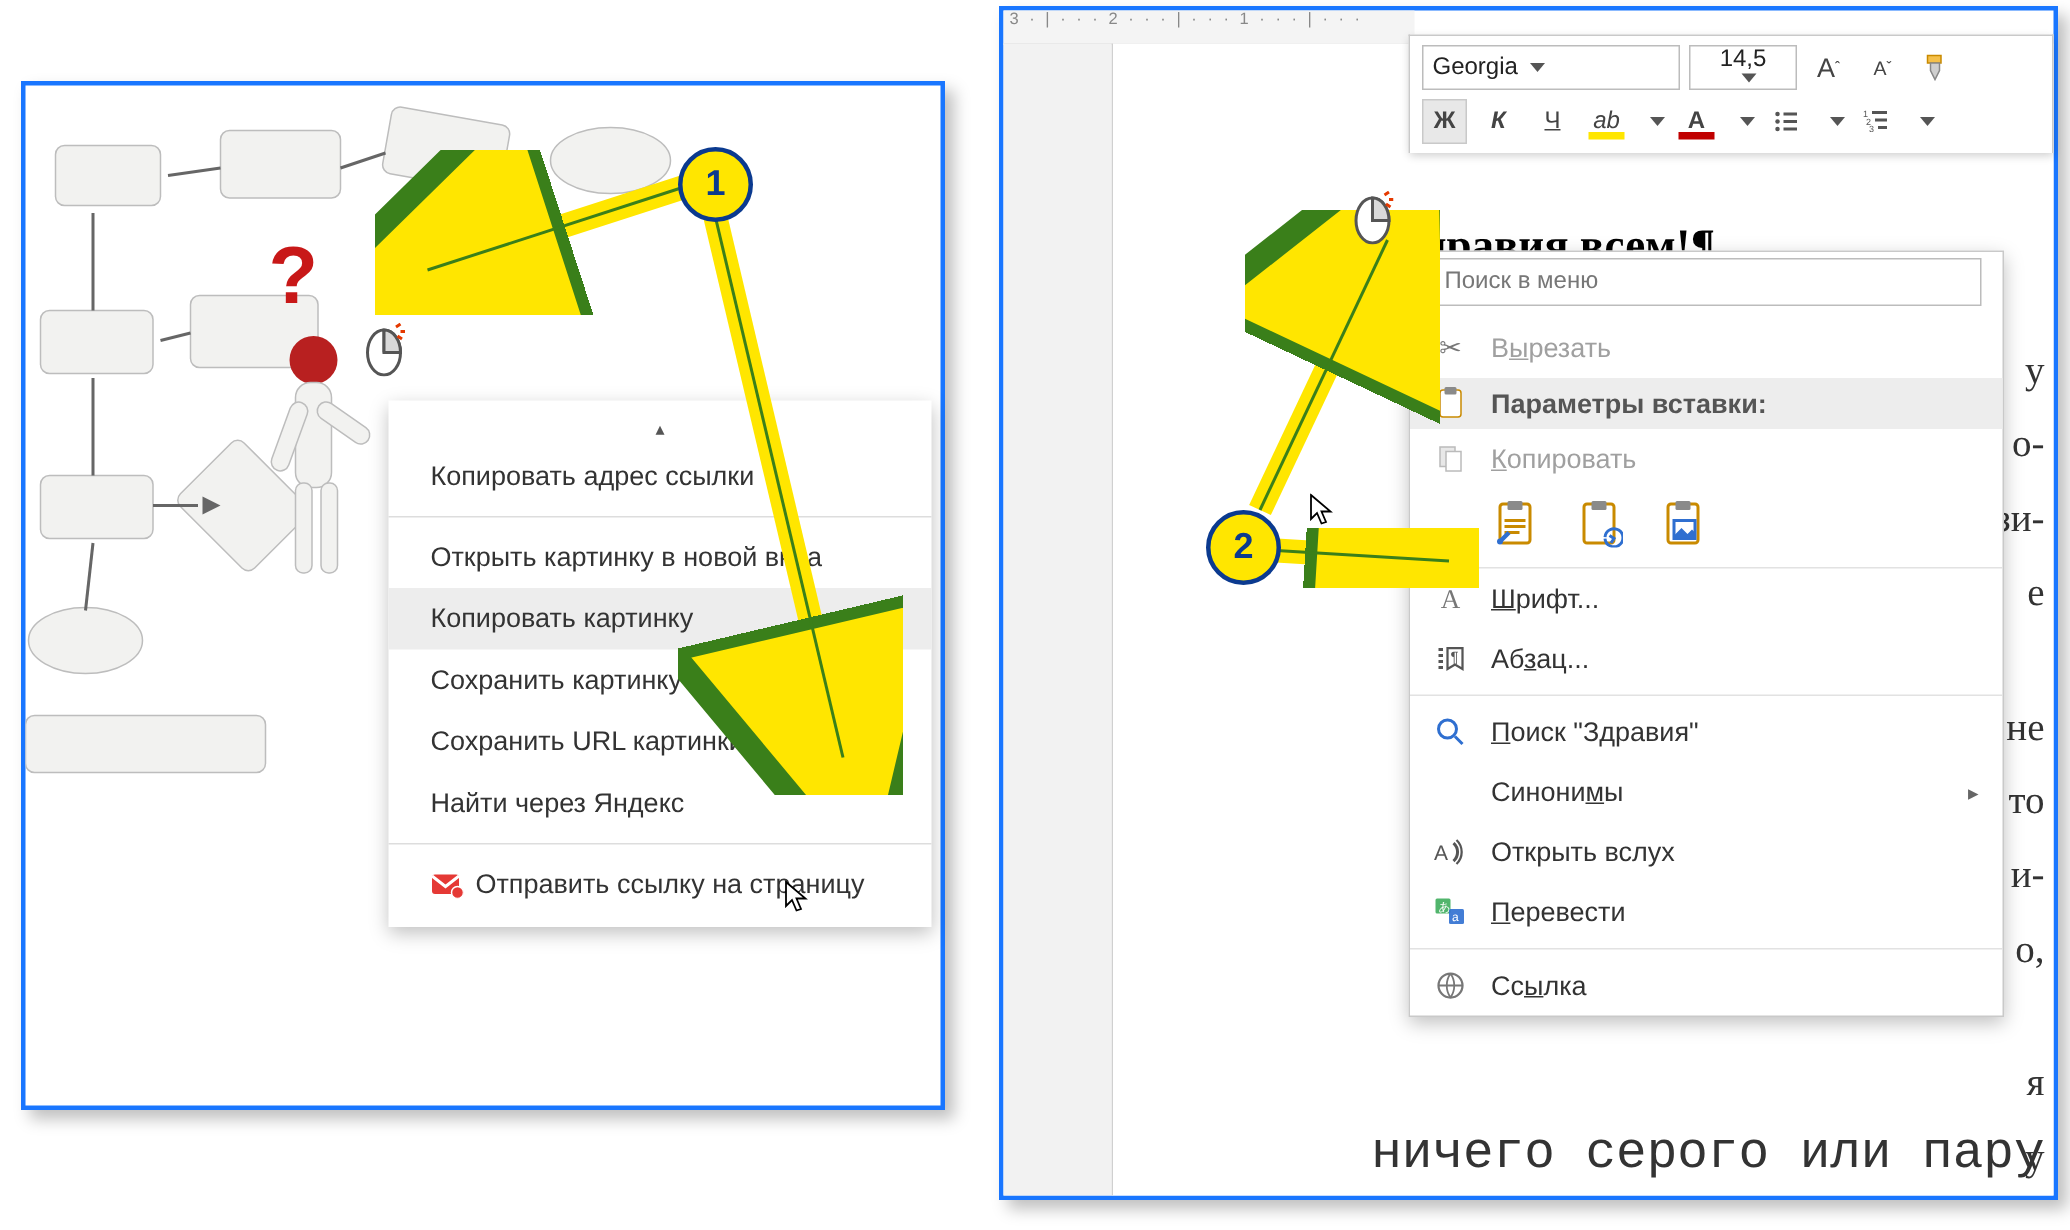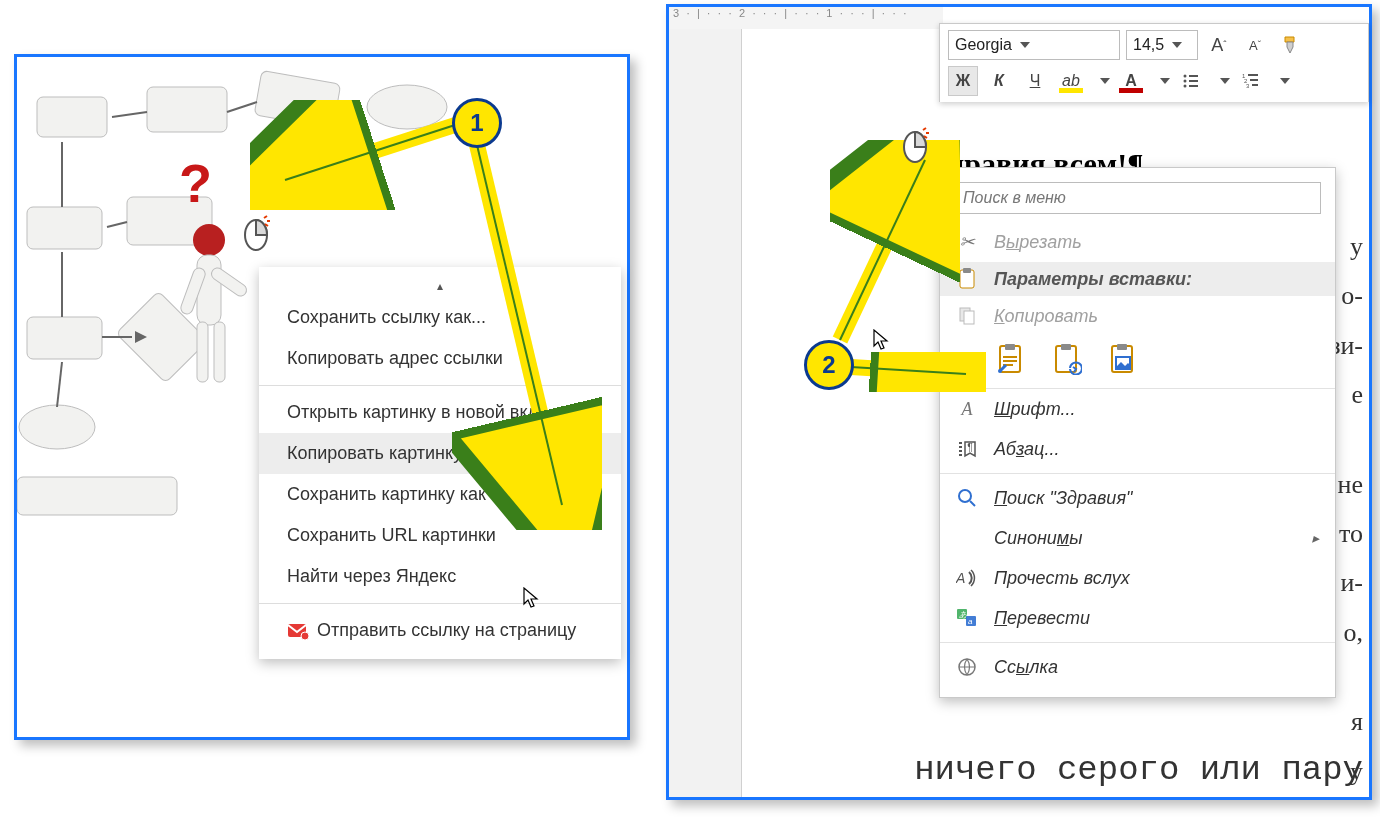--- a/index.html
+++ b/index.html
@@ -16,21 +16,21 @@
   .w-row{display:flex;align-items:center;gap:6px;}
   .w-sel{border:1px solid #bcbcbc;background:#fff;height:28px;display:flex;align-items:center;padding:0 6px;}
   .w-sel .cv{font-size:16px;}
   .w-caret{width:0;height:0;border-left:5px solid transparent;border-right:5px solid transparent;border-top:6px solid #555;margin-left:8px;}
   .w-btn{min-width:28px;height:28px;display:flex;align-items:center;justify-content:center;border:1px solid transparent;font-size:16px;color:#444;}
   .bold{font-weight:700;}
   .ital{font-style:italic;}
   .under{text-decoration:underline;}
   .hl-A{position:relative;}
   .hl-A .bar{position:absolute;bottom:2px;left:2px;right:2px;height:5px;}
-  .w-menu{position:absolute;background:#fff;border:1px solid #c9c9c9;box-shadow:0 4px 12px rgba(0,0,0,.25);width:395px;padding:10px 0;z-index:4;font-style:italic;}
+  .w-menu{position:absolute;background:#fff;border:1px solid #c9c9c9;box-shadow:0 4px 12px rgba(0,0,0,.25);width:395px;padding:0 0;z-index:4;}
   .w-menu .search{margin:4px 14px 8px;border:1px solid #bcbcbc;height:30px;display:flex;align-items:center;padding:0 8px;font-size:16px;color:#777;}
   .w-menu .row{display:flex;align-items:center;height:40px;padding:0 16px;font-size:18px;color:#333;gap:16px;cursor:default;}
   .w-menu .row.dis{color:#a0a0a0;}
   .w-menu .row.hdr{background:#ededed;font-weight:400;color:#555;height:34px;}
   .w-menu .row .ic{width:22px;height:22px;display:flex;align-items:center;justify-content:center;color:#777;font-size:18px;}
   .w-menu .paste-row{display:flex;gap:22px;padding:6px 16px 12px 54px;border-bottom:1px solid #e2e2e2;}
   .w-menu .paste-opt{width:32px;height:32px;border:1px solid transparent;display:flex;align-items:center;justify-content:center;}
   .w-menu .sub{margin-left:auto;color:#666;font-size:14px;}
   .w-menu .mn u{text-decoration:underline;}
   .w-sep{height:1px;background:#e2e2e2;margin:4px 0;}
@@ -88,21 +88,20 @@
 
   <svg class="mouse-icon" style="left:225px;top:158px;" viewBox="0 0 28 36">
     <ellipse cx="14" cy="20" rx="11" ry="15" fill="#fff" stroke="#555" stroke-width="2"></ellipse>
     <path d="M14 5 v15" stroke="#555" stroke-width="2"></path>
     <path d="M14 5 A11 15 0 0 1 25 20 L14 20 Z" fill="#d9d9d9" stroke="#555" stroke-width="2"></path>
     <path d="M22 3 l3 -2 M25 6 l3 0 M23 9 l3 2" stroke="#e53900" stroke-width="2"></path>
   </svg>
 
   <div class="ctx" style="position:absolute;left:242px;top:210px;width:362px;">
     <div class="chev">▴</div>
-    <div class="item">Сохранить ссылку как...</div>
     <div class="item">Копировать адрес ссылки</div>
     <div class="sep"></div>
     <div class="item">Открыть картинку в новой вкла</div>
     <div class="item hov">Копировать картинку</div>
     <div class="item">Сохранить картинку как</div>
     <div class="item">Сохранить URL картинки</div>
     <div class="item">Найти через Яндекс</div>
     <div class="sep"></div>
     <div class="item">
       <span class="icon">
@@ -146,21 +145,21 @@
     <div>у</div>
   </div>
   <div style="position:absolute;right:6px;bottom:8px;font-family:Liberation Mono, monospace;font-size:34px;color:#333;">ничего серого или пару</div>
 
   <div class="w-toolbar" style="left:270px;top:16px;width:412px;">
     <div class="w-row">
       <div class="w-sel" style="width:158px;">
         <span class="cv">Georgia</span>
           <span class="w-caret"></span>
       </div>
-      <div class="w-sel" style="width:58px;">
+      <div class="w-sel" style="width:58px;flex-direction:column;">
         <span class="cv">14,5</span>
           <span class="w-caret"></span>
       </div>
       <div class="w-btn">
           <span style="font-size:18px;">A</span>
           <span style="font-size:10px;vertical-align:super;">ˆ</span>
         </div>
       <div class="w-btn">
           <span style="font-size:13px;">A</span>
           <span style="font-size:10px;vertical-align:super;">ˇ</span>
@@ -303,21 +302,21 @@
       <span class="sub">▸</span>
     </div>
     <div class="row">
       <span class="ic">
         <svg width="22" height="20" viewBox="0 0 22 20">
             <text x="0" y="15" font-size="14" fill="#555">A</text>
             <path d="M13 4a8 8 0 0 1 0 12" fill="none" stroke="#555" stroke-width="2"></path>
             <path d="M15 2a11 11 0 0 1 0 16" fill="none" stroke="#555" stroke-width="1.5"></path>
           </svg>
       </span>
-      <span class="mn">Прочесть вслух</span>
+      <span class="mn">Открыть вслух</span>
     </div>
     <div class="row">
       <span class="ic">
         <svg width="22" height="20" viewBox="0 0 22 20">
             <rect x="1" y="1" width="10" height="10" rx="1" fill="#33a852" opacity=".85"></rect>
             <text x="3" y="9" font-size="8" fill="#fff">あ</text>
             <rect x="10" y="8" width="10" height="10" rx="1" fill="#2f6fd0" opacity=".9"></rect>
             <text x="12" y="16" font-size="8" fill="#fff">a</text>
           </svg>
       </span>

